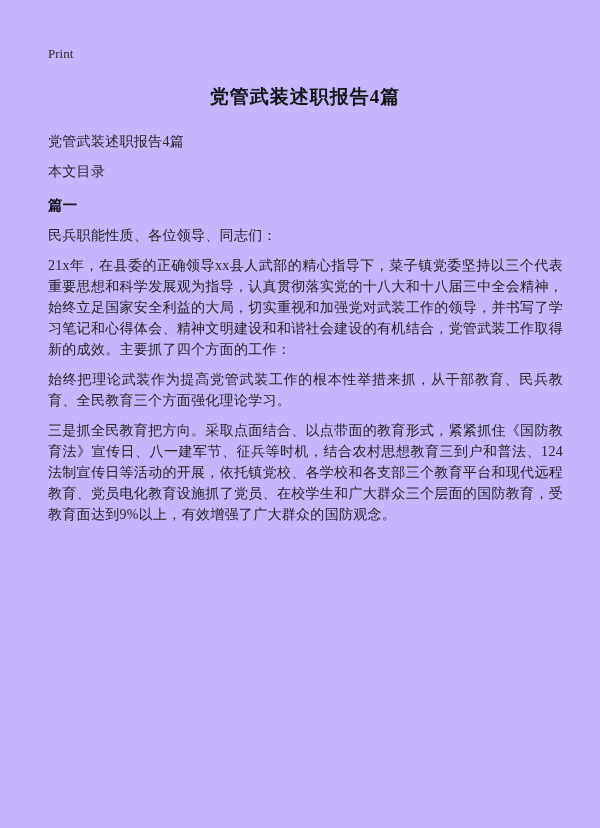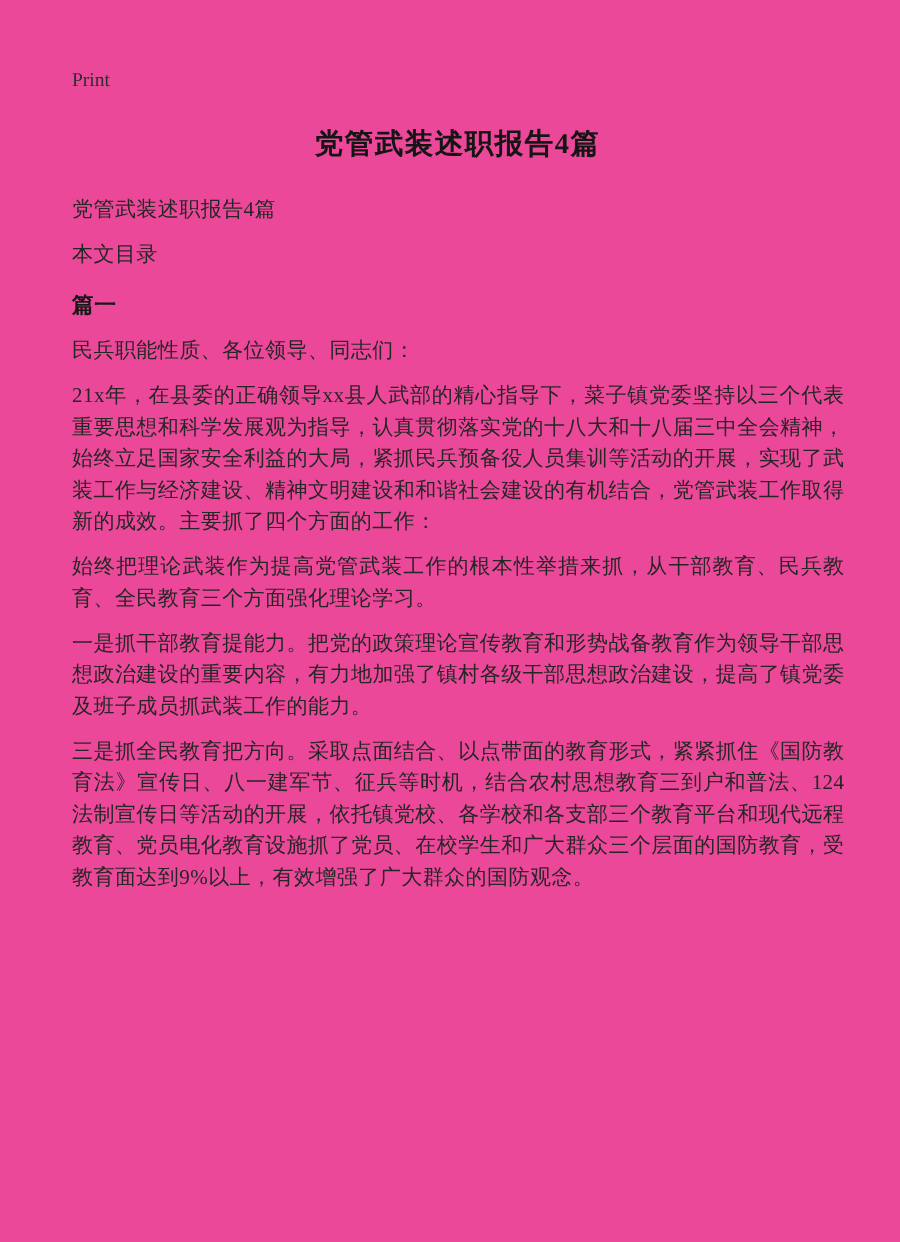--- a/index.html
+++ b/index.html
@@ -10,21 +10,21 @@
     width: 600px;
     height: 828px;
     background: #fcfcfc;
     overflow: hidden;
   }
   .page {
     box-sizing: border-box;
     width: 600px;
     height: 828px;
     padding: 44px 38px 0 48px;
-    background: #ec4899;
+    background: #c4b5fd;
   }
   .print-link {
     display: inline-block;
     font-family: "Liberation Serif", serif;
     font-size: 13px;
     color: #2e2e2e;
     margin: 0 0 10px 0;
     cursor: pointer;
   }
   .doc-title {
@@ -68,24 +68,23 @@
 
     <p class="para">党管武装述职报告4篇</p>
 
     <p class="para">本文目录</p>
 
 
     <h2 class="heading">篇一</h2>
 
     <p class="para">民兵职能性质、各位领导、同志们：</p>
 
-    <p class="para">21x年，在县委的正确领导xx县人武部的精心指导下，菜子镇党委坚持以三个代表重要思想和科学发展观为指导，认真贯彻落实党的十八大和十八届三中全会精神，始终立足国家安全利益的大局，紧抓民兵预备役人员集训等活动的开展，实现了武装工作与经济建设、精神文明建设和和谐社会建设的有机结合，党管武装工作取得新的成效。主要抓了四个方面的工作：</p>
+    <p class="para">21x年，在县委的正确领导xx县人武部的精心指导下，菜子镇党委坚持以三个代表重要思想和科学发展观为指导，认真贯彻落实党的十八大和十八届三中全会精神，始终立足国家安全利益的大局，切实重视和加强党对武装工作的领导，并书写了学习笔记和心得体会、精神文明建设和和谐社会建设的有机结合，党管武装工作取得新的成效。主要抓了四个方面的工作：</p>
 
 
     <p class="para">始终把理论武装作为提高党管武装工作的根本性举措来抓，从干部教育、民兵教育、全民教育三个方面强化理论学习。</p>
 
-    <p class="para">一是抓干部教育提能力。把党的政策理论宣传教育和形势战备教育作为领导干部思想政治建设的重要内容，有力地加强了镇村各级干部思想政治建设，提高了镇党委及班子成员抓武装工作的能力。</p>
 
 
     <p class="para">三是抓全民教育把方向。采取点面结合、以点带面的教育形式，紧紧抓住《国防教育法》宣传日、八一建军节、征兵等时机，结合农村思想教育三到户和普法、124法制宣传日等活动的开展，依托镇党校、各学校和各支部三个教育平台和现代远程教育、党员电化教育设施抓了党员、在校学生和广大群众三个层面的国防教育，受教育面达到9%以上，有效增强了广大群众的国防观念。</p>
 
   </div>
 </div>
 
 </body></html>

